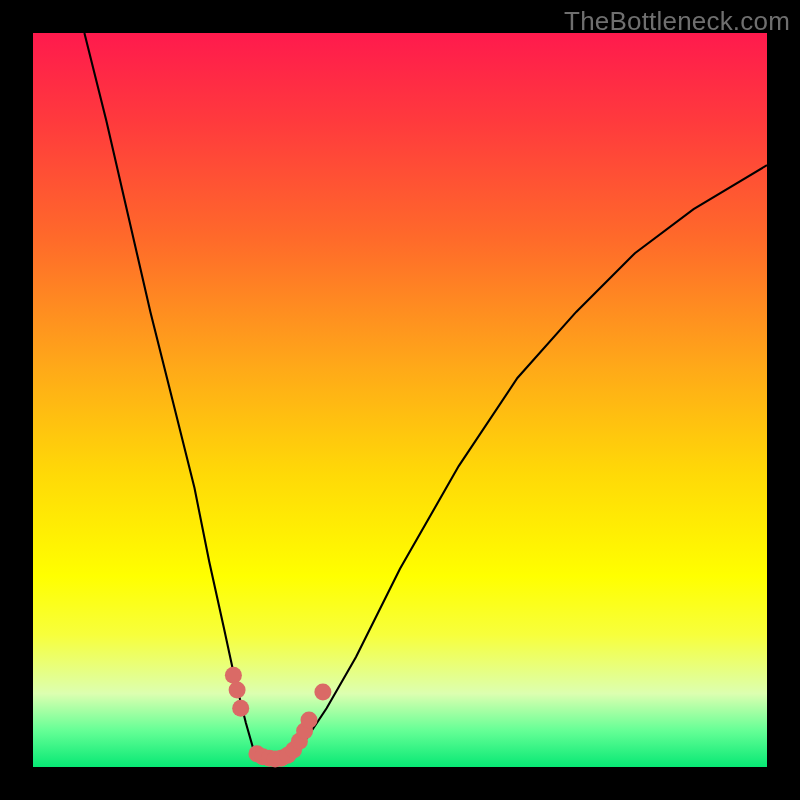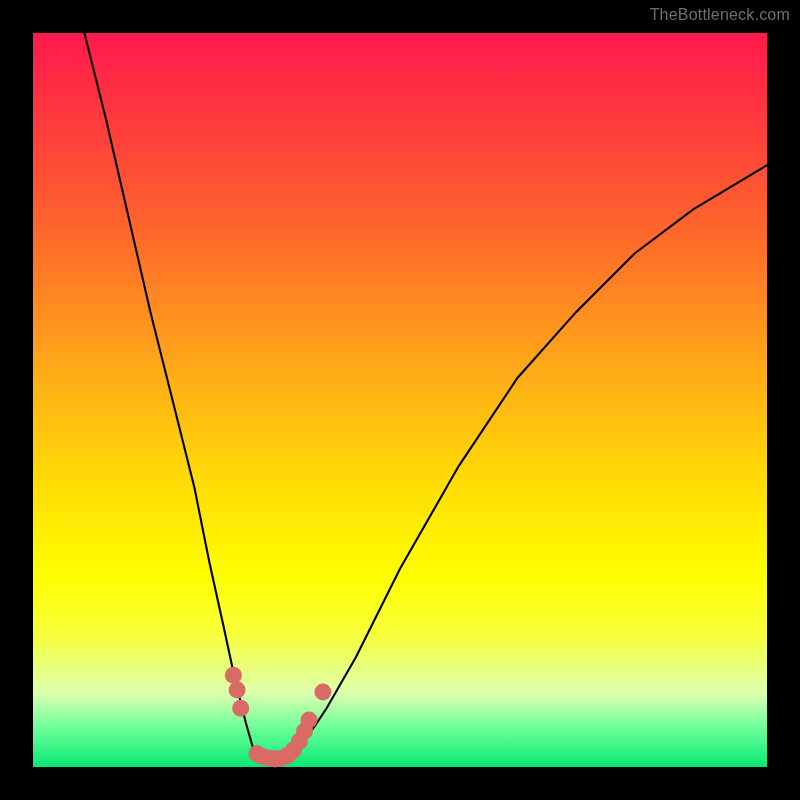--- a/index.html
+++ b/index.html
@@ -35,21 +35,21 @@
       #f7ff3c 82%,
       #dcffb0 90%,
       #66ff96 95%,
       #07e874 100%);
   }
   .watermark {
     position: absolute;
     top: 6px;
     right: 10px;
     color: #6f6f6f;
-    font-size: 16px;
+    font-size: 26px;
     font-weight: 500;
     letter-spacing: 0.2px;
     user-select: none;
     text-align: right;
   }
   svg.curve {
     position: absolute;
     left: 0;
     top: 0;
     width: 734px;

